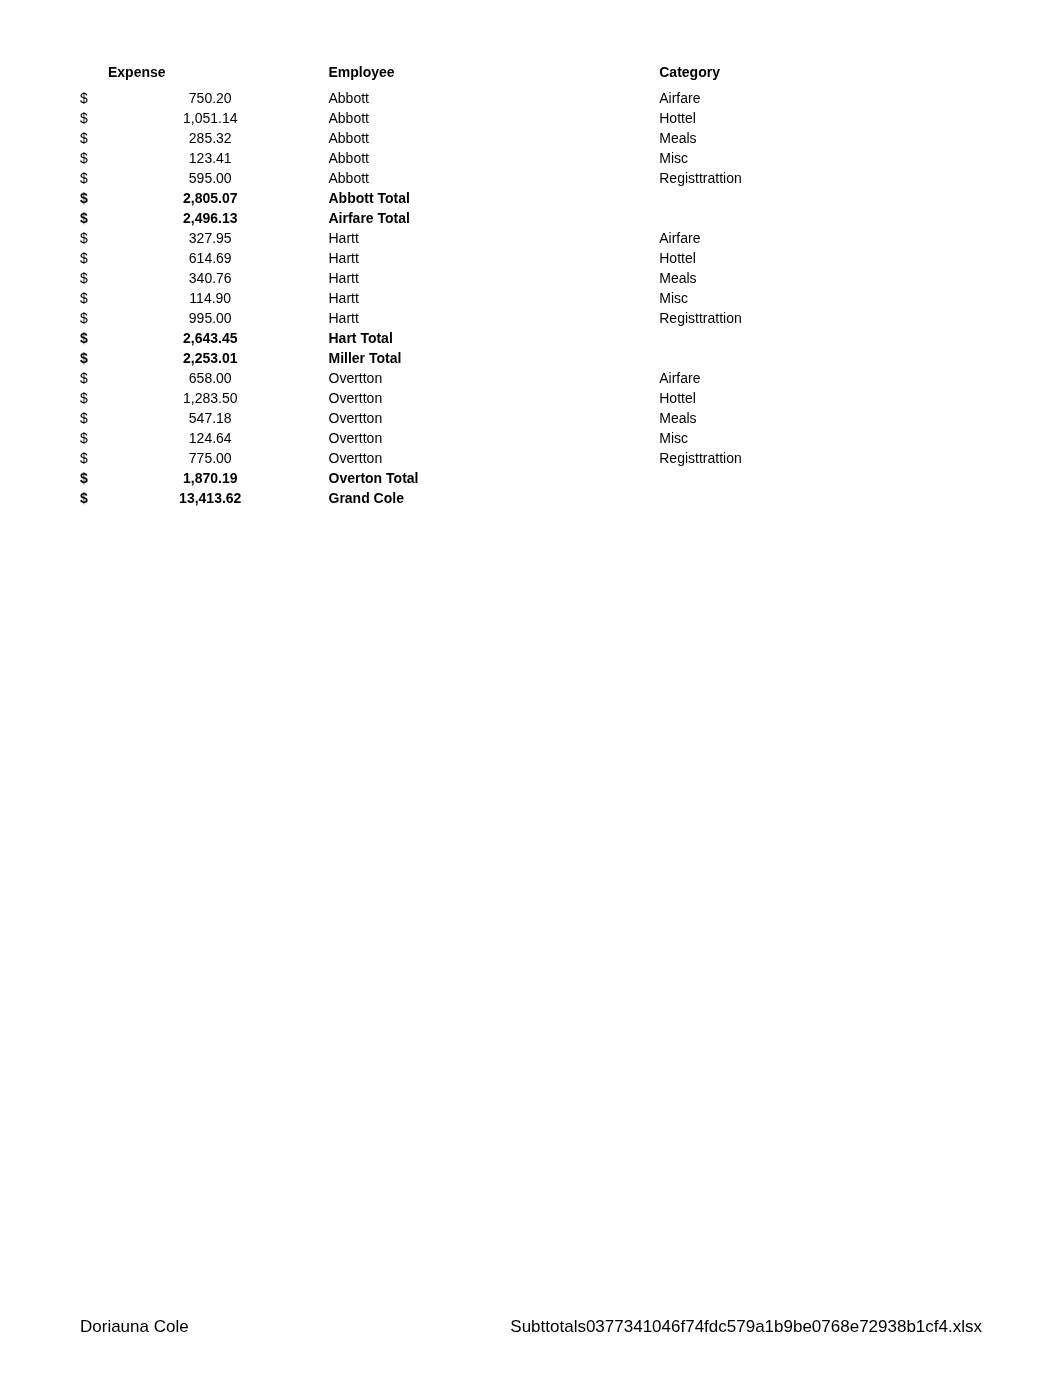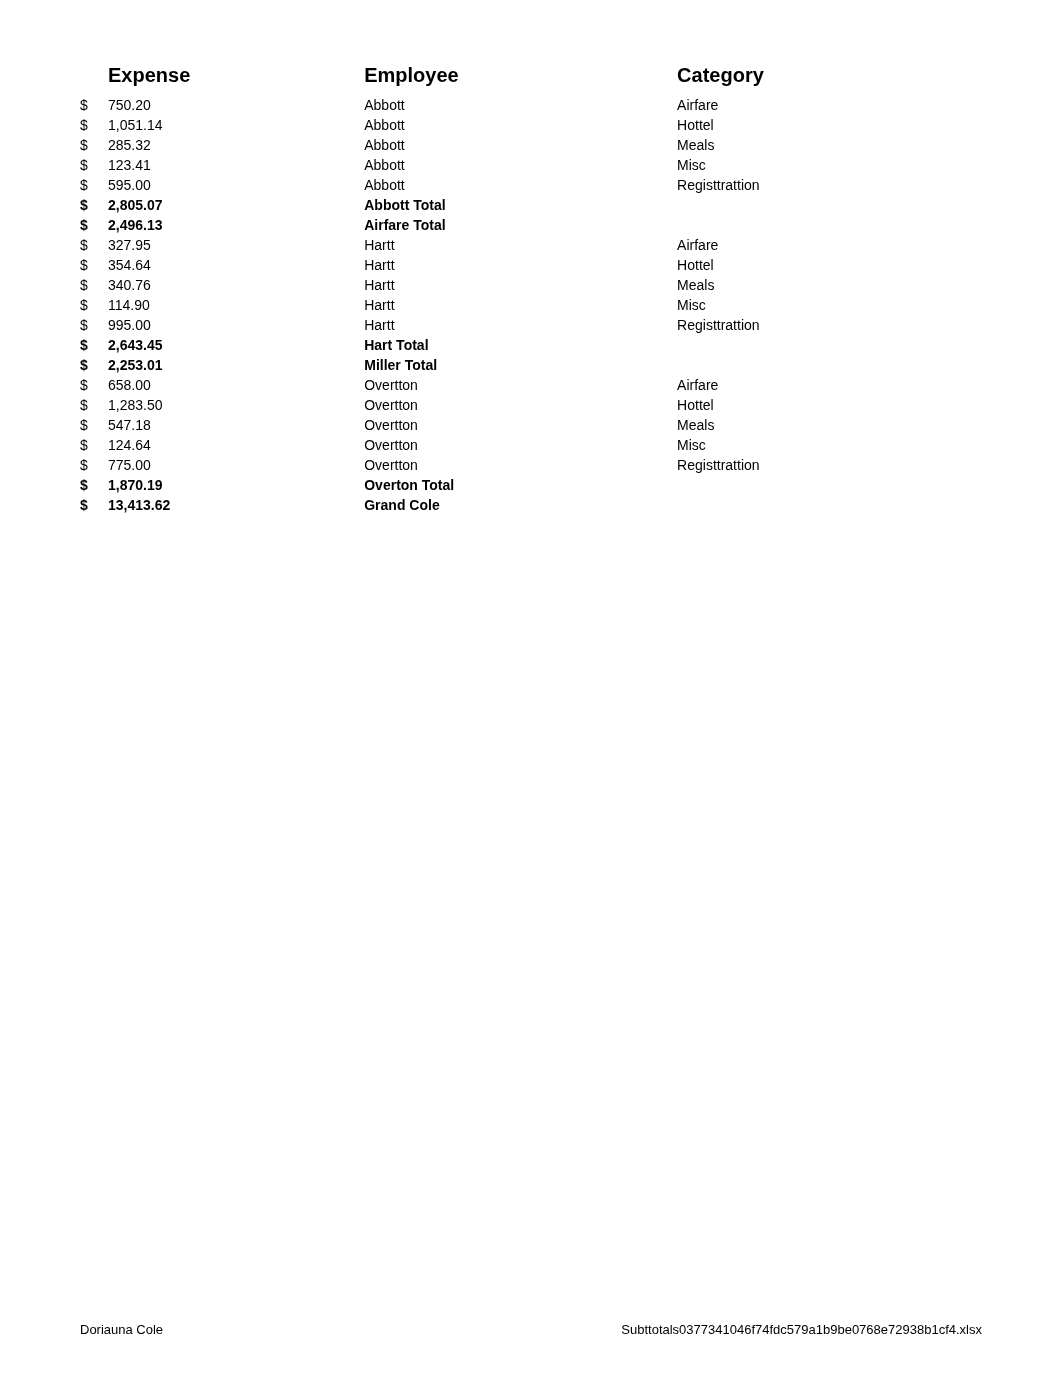--- a/index.html
+++ b/index.html
@@ -24,39 +24,39 @@
 
     .expense-table {
       width: 100%;
       border-collapse: collapse;
     }
 
     .expense-table thead tr th {
       font-weight: bold;
       text-align: left;
       padding: 4px 8px 8px 8px;
-      font-size: 20px;
+      font-size: 14px;
     }
 
     .expense-table thead tr th:first-child {
       padding-left: 0;
     }
 
     .expense-table tbody tr td {
       padding: 2px 8px;
       font-size: 14px;
     }
 
     .expense-table tbody tr td:first-child {
       padding-left: 0;
       width: 20px;
     }
 
     .amount-col {
-      text-align: left;
+      text-align: center;
       min-width: 80px;
     }
 
     .employee-col {
       min-width: 120px;
     }
 
     .category-col {
       min-width: 120px;
     }
@@ -69,21 +69,21 @@
       font-weight: bold;
     }
 
     .footer {
       position: absolute;
       bottom: 40px;
       left: 80px;
       right: 80px;
       display: flex;
       justify-content: space-between;
-      font-size: 13px;
+      font-size: 17px;
       color: #000;
     }
   </style>
 </head>
 <body>
 
 <div class="main-content">
   <table class="expense-table">
     <thead>
       <tr>
@@ -137,21 +137,21 @@
           <td class="category-col"></td>
         </tr>
         <tr>
           <td>$</td>
           <td class="amount-col">327.95</td>
           <td class="employee-col">Hartt</td>
           <td class="category-col">Airfare</td>
         </tr>
         <tr>
           <td>$</td>
-          <td class="amount-col">354.64</td>
+          <td class="amount-col">614.69</td>
           <td class="employee-col">Hartt</td>
           <td class="category-col">Hottel</td>
         </tr>
         <tr>
           <td>$</td>
           <td class="amount-col">340.76</td>
           <td class="employee-col">Hartt</td>
           <td class="category-col">Meals</td>
         </tr>
         <tr>

